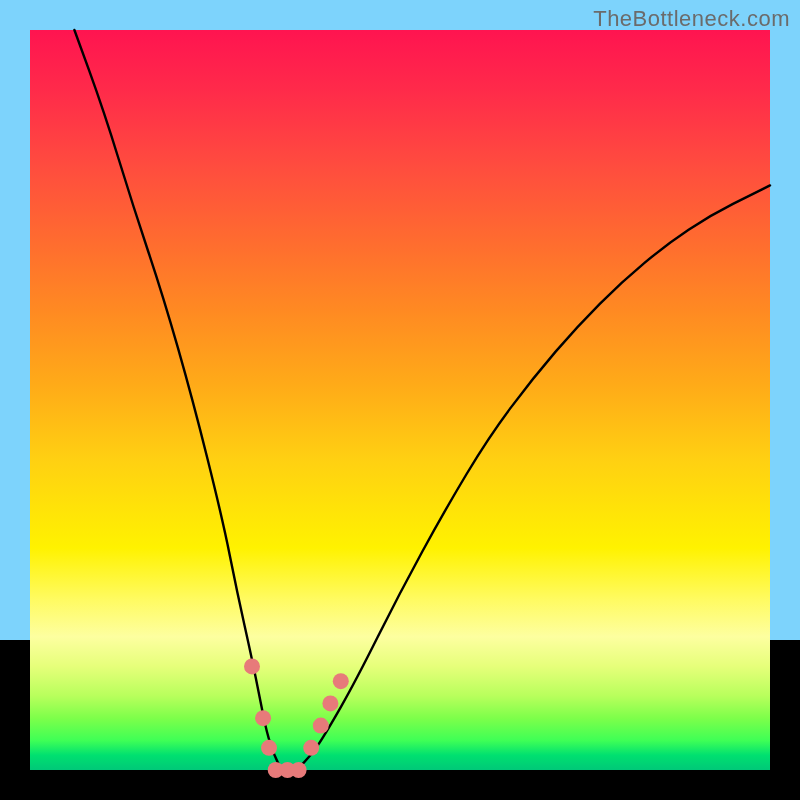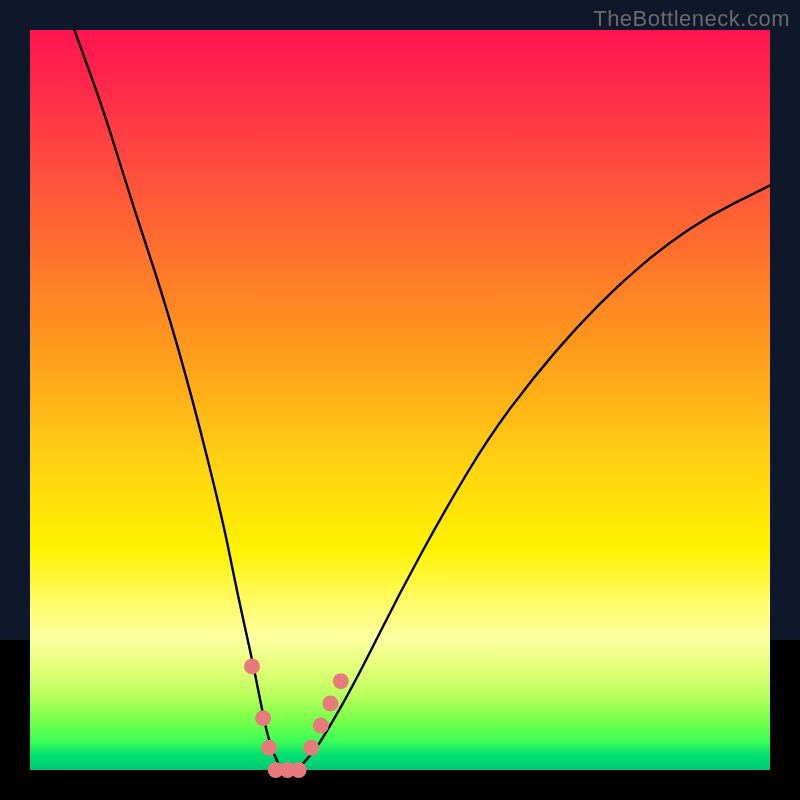--- a/index.html
+++ b/index.html
@@ -8,21 +8,21 @@
     width: 800px;
     height: 800px;
     background: #000;
     overflow: hidden;
     font-family: Arial, Helvetica, sans-serif;
   }
   .frame {
     position: relative;
     width: 800px;
     height: 640px;
-    background: #0f172a;
+    background: #7dd3fc;
   }
   .plot-area {
     position: absolute;
     left: 30px;
     top: 30px;
     width: 740px;
     height: 740px;
     
     background: linear-gradient(
       to bottom,

